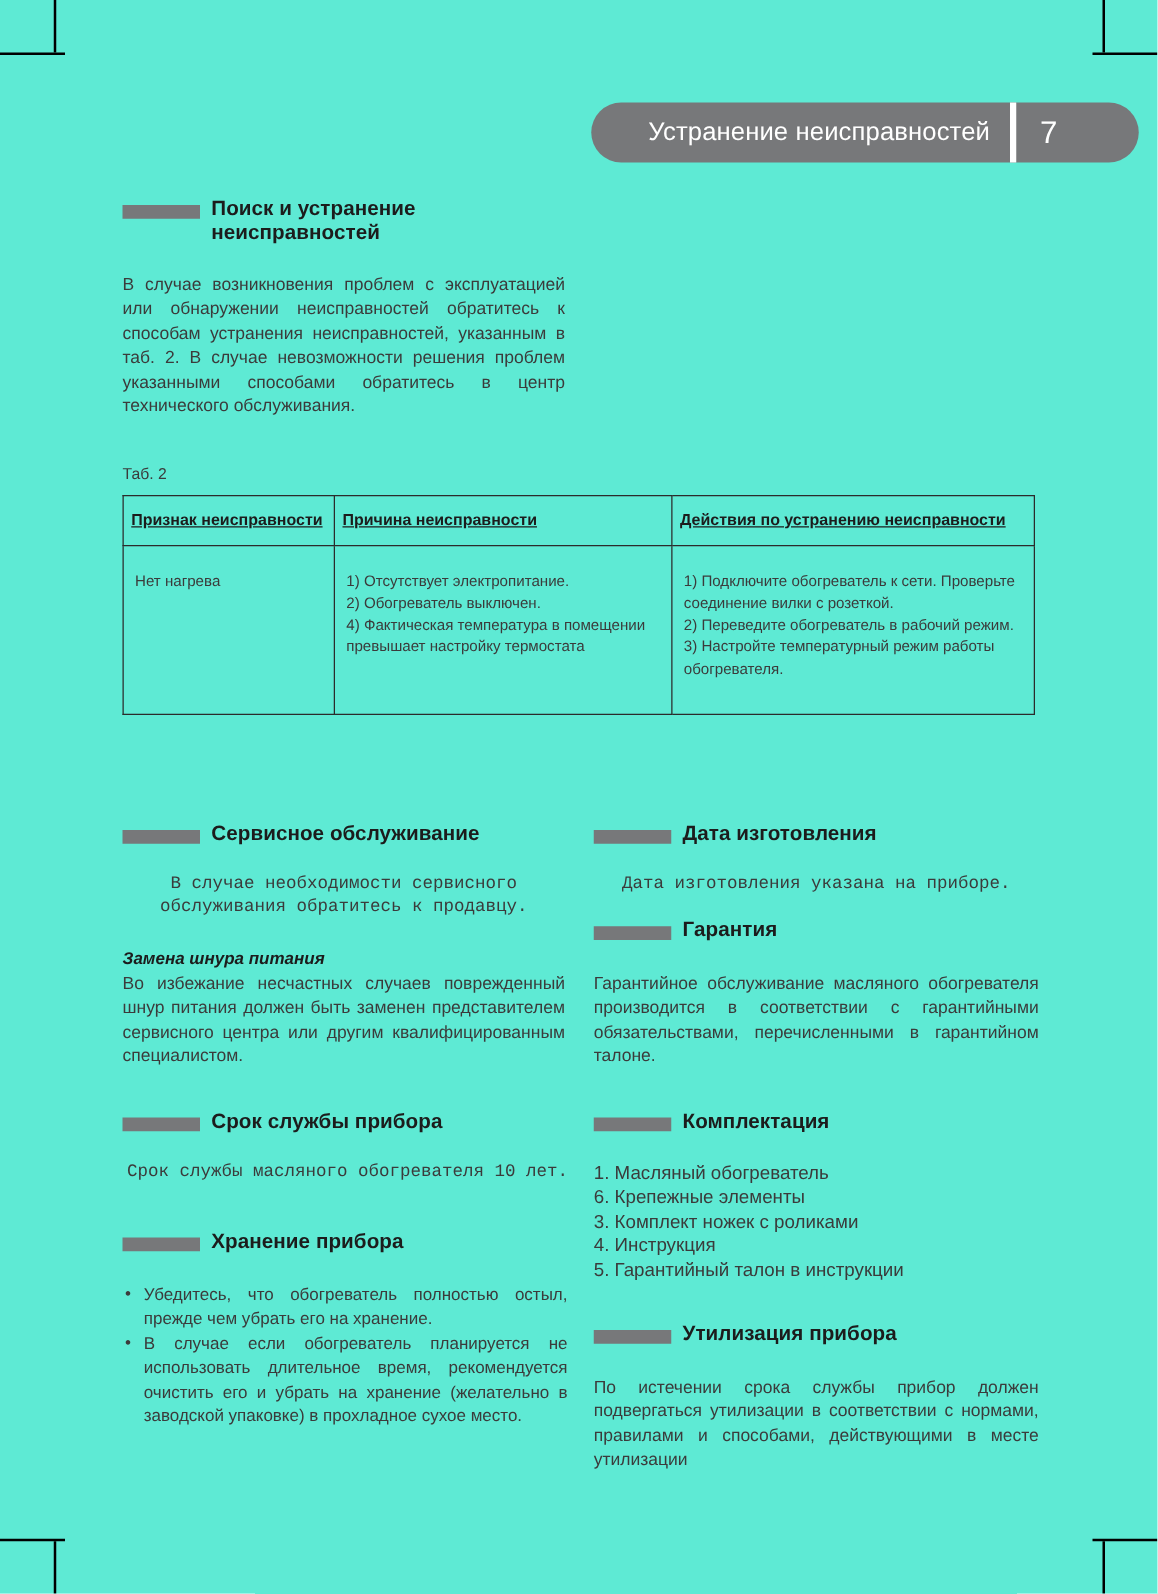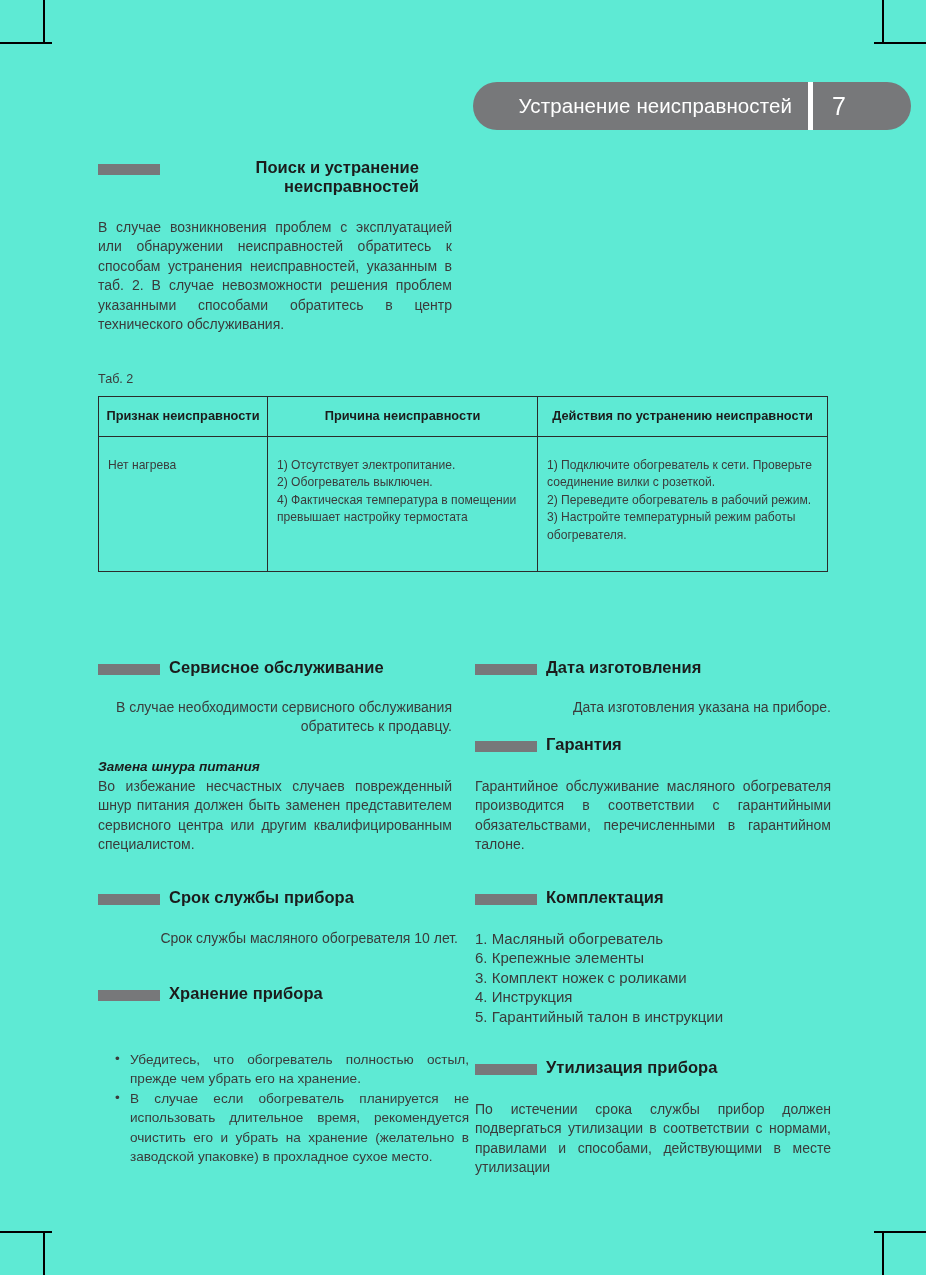--- a/index.html
+++ b/index.html
@@ -72,21 +72,20 @@
     padding-left: 19px;
     box-sizing: border-box;
   }
 
   
   .block { position: absolute; }
 
   .heading {
     display: flex;
     align-items: flex-start;
-    text-align: right;
   }
   .heading-bar {
     flex: 0 0 auto;
     width: 62px;
     height: 11px;
     background: #77787a;
     margin-top: 6px;
     margin-right: 9px;
   }
   .heading-text {
@@ -97,21 +96,21 @@
     letter-spacing: 0.05px;
   }
 
   .para {
     font-size: 14px;
     line-height: 19.4px;
     color: #3b3b3b;
     text-align: justify;
     margin: 0;
   }
-  .para.nojustify { text-align: right; }
+  .para.nojustify { text-align: center; font-family: Liberation Mono, monospace; }
 
   .subheading {
     font-size: 13.6px;
     font-weight: bold;
     color: #1c1c1c;
     line-height: 19.4px;
     margin: 0;
     font-style: italic;
   }
 
@@ -157,27 +156,28 @@
     border-collapse: collapse;
     table-layout: fixed;
   }
   table.trouble th,
   table.trouble td {
     border: 1px solid #2b2b2b;
     vertical-align: top;
     padding: 0;
   }
   table.trouble th {
-    text-align: center;
+    text-align: left;
     font-size: 12.8px;
     font-weight: bold;
     color: #1c1c1c;
     line-height: 17.5px;
     padding: 10px 6px 11px 6px;
     vertical-align: middle;
+    text-decoration: underline;
   }
   table.trouble td {
     font-size: 12.1px;
     line-height: 17.6px;
     color: #3b3b3b;
     padding: 20px 9px 10px 9px;
   }
   .cell-lines { display: block; }
   .cell-lines span { display: block; }
   .body-row td { height: 104px; }
@@ -264,21 +264,21 @@
     </div>
   </div>
   <p class="para nojustify block" style="left:98px; top:929px; width:360px;">Срок службы масляного обогревателя 10 лет.</p>
 
   <div class="block" style="left:98px; top:984px; width:360px;">
     <div class="heading">
       <div class="heading-bar"></div>
       <div class="heading-text">Хранение прибора</div>
     </div>
   </div>
-  <ul class="bullets block" style="left:113px; top:1026px; width:356px;margin-top:24px;">
+  <ul class="bullets block" style="left:98px; top:1026px; width:356px;">
       <li>Убедитесь, что обогреватель полностью остыл, прежде чем убрать его на хранение.</li>
       <li>В случае если обогреватель планируется не использовать длительное время, рекомендуется очистить его и убрать на хранение (желательно в заводской упаковке) в прохладное сухое место.</li>
     </ul>
 
   <div class="block" style="left:475px; top:658px; width:370px;">
     <div class="heading">
       <div class="heading-bar"></div>
       <div class="heading-text">Дата изготовления</div>
     </div>
   </div>

